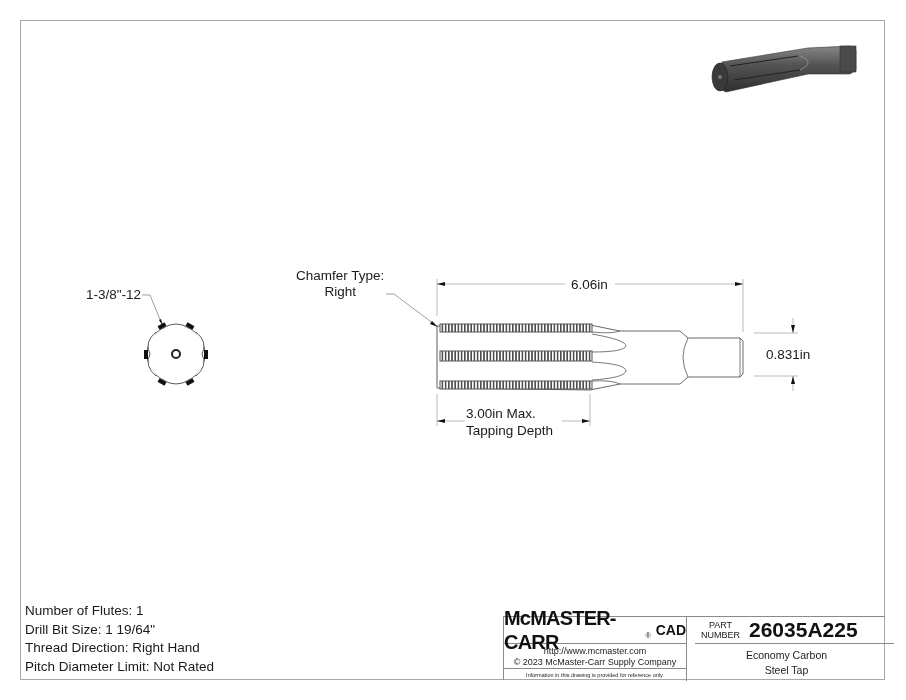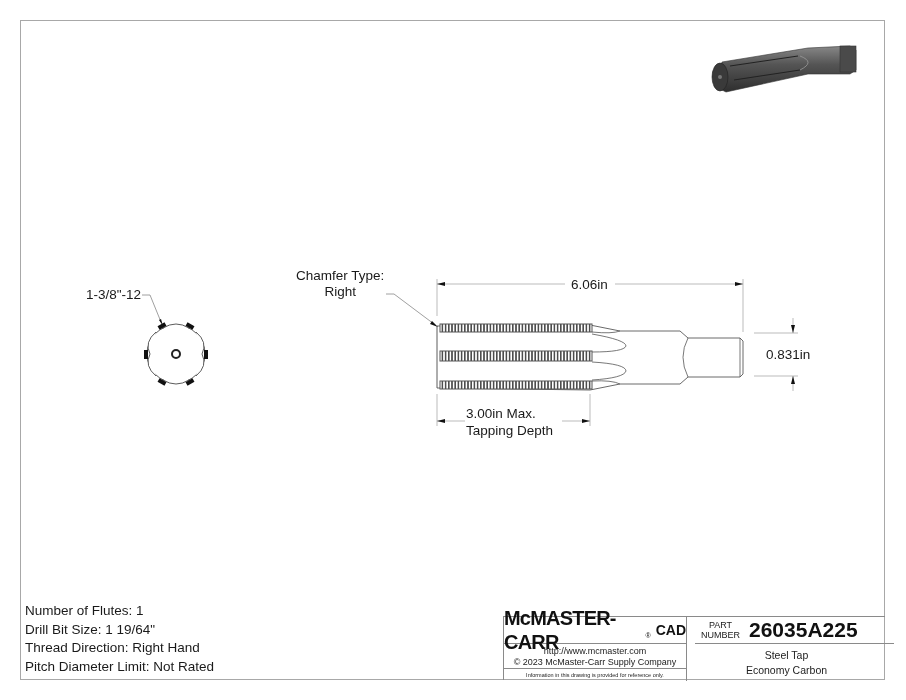--- a/index.html
+++ b/index.html
@@ -146,16 +146,16 @@
       <div>NUMBER</div>
     </div>
     <div class="part-num">26035A225</div>
   </div>
   <div class="tb-info">
     <div>http://www.mcmaster.com</div>
     <div>© 2023 McMaster-Carr Supply Company</div>
   </div>
   <div class="tb-disc">Information in this drawing is provided for reference only.</div>
   <div class="tb-desc">
+    <div>Economy Carbon</div>
     <div>Steel Tap</div>
-    <div>Economy Carbon</div>
   </div>
 </div>
 
 </body></html>

